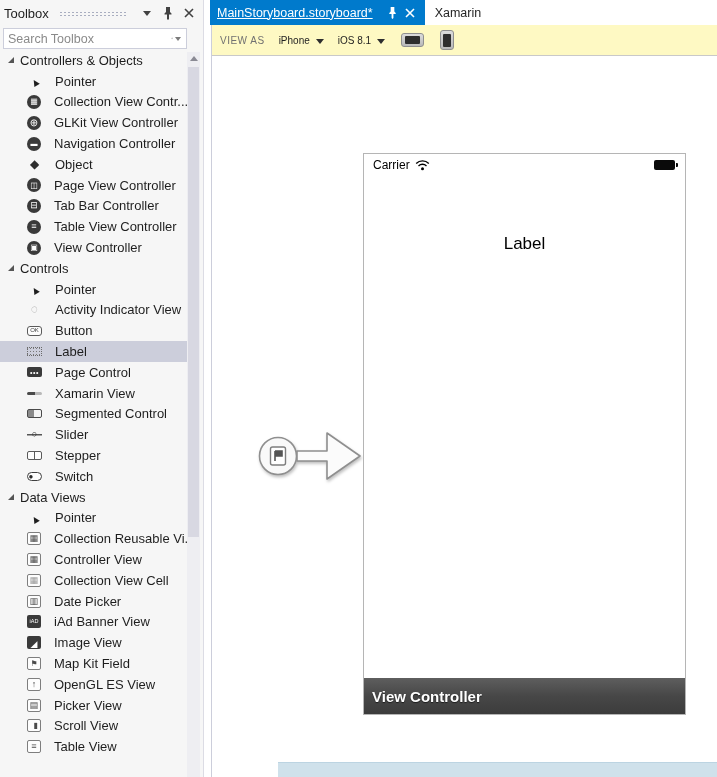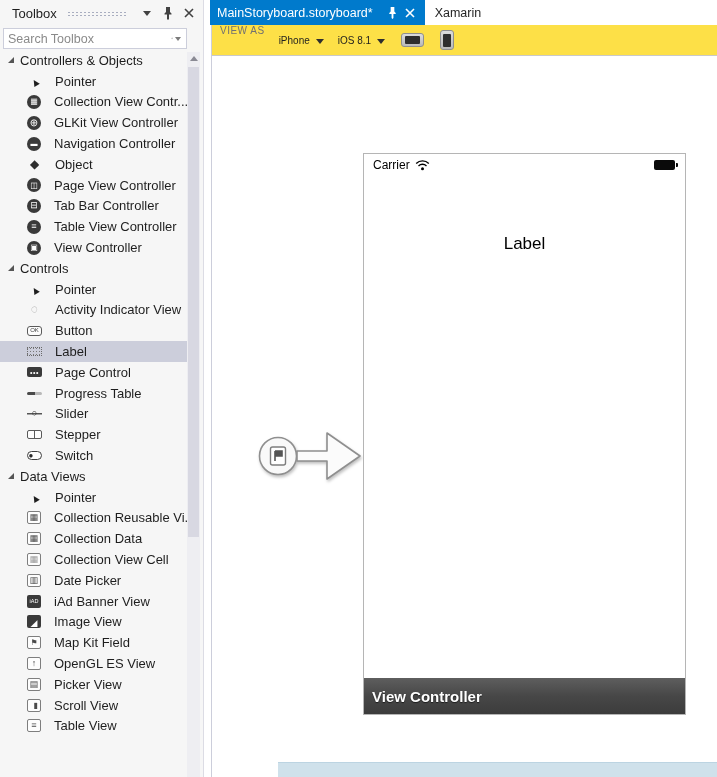--- a/index.html
+++ b/index.html
@@ -2,21 +2,21 @@
 <html><head>
 <meta charset="utf-8">
 <style>
   * { margin:0; padding:0; box-sizing:border-box; }
   html,body { width:717px; height:777px; }
   body { font-family:"Liberation Sans", sans-serif; background:#fff; color:#1e1e1e; overflow:hidden; }
   #app { position:relative; width:717px; height:777px; background:#fff; }
 
   
   #toolbox { position:absolute; left:0; top:0; width:204px; height:777px; background:#f6f6f6; border-right:1px solid #dcdce4; }
-  .tbx-header { position:absolute; left:0; top:0; width:100%; height:26px; display:flex; align-items:center; padding:0 6px 0 12px; }
+  .tbx-header { position:absolute; left:0; top:0; width:100%; height:26px; display:flex; align-items:center; padding:0 6px 0 4px; }
   .tbx-title { font-size:13px; color:#1e1e1e; white-space:nowrap; }
   .tbx-grip { flex:1; height:6px; margin:2px 8px 0 10px;
     background-image:radial-gradient(circle, #a9aec0 0.9px, transparent 1px);
     background-size:4px 3px; }
   .tbx-btn { width:16px; height:16px; display:flex; align-items:center; justify-content:center; margin-left:5px; cursor:default; }
   .caret-down { width:0; height:0; border-left:4px solid transparent; border-right:4px solid transparent; border-top:5px solid #424242; }
   .tbx-search { position:absolute; left:3px; top:28px; width:184px; height:21px; background:#fff; border:1px solid #cccedb; display:flex; align-items:center; }
   .tbx-search input { flex:1; border:none; outline:none; background:transparent; font-family:"Liberation Sans",sans-serif; font-size:12.5px; color:#1e1e1e; padding:0 2px 0 4px; }
   .tbx-search input::placeholder { color:#8a8a8a; }
   .search-drop { width:0; height:0; border-left:3px solid transparent; border-right:3px solid transparent; border-top:4px solid #7b7b7b; margin:0 5px 0 2px; }
@@ -60,25 +60,25 @@
 
   
   #tbx-scrollbar { position:absolute; right:3px; top:52px; width:13px; height:725px; background:#eeeef2; }
   .sb-up { position:absolute; top:4px; left:3px; width:0; height:0; border-left:4px solid transparent; border-right:4px solid transparent; border-bottom:5px solid #8a8a94; }
   .sb-thumb { position:absolute; top:15px; left:1px; width:11px; height:470px; background:#d8d8e2; }
 
   
   #doc-left-border { position:absolute; left:211px; top:25px; width:1px; height:752px; background:#cccedb; }
   #tabstrip { position:absolute; left:210px; top:0; right:0; height:25px; background:#fff; display:flex; }
   .tab-active { background:#007acc; color:#fff; display:flex; align-items:center; padding:0 8px 0 7px; height:25px; }
-  .tab-active .tab-label { font-size:12.5px; margin-right:10px; white-space:nowrap; }
+  .tab-active .tab-label { font-size:12.5px; margin-right:10px; white-space:nowrap;text-decoration:underline; }
   .tab-inactive { display:flex; align-items:center; padding:0 10px; color:#262626; font-size:12.5px; }
   .tab-ico { width:14px; height:14px; display:flex; align-items:center; justify-content:center; margin-left:3px; }
 
-  #viewbar { position:absolute; left:212px; top:25px; right:0; height:31px; background:#fde047; border-bottom:1px solid #c9c9c9; display:flex; }
+  #viewbar { position:absolute; left:212px; top:25px; right:0; height:31px; background:#fef9c3; border-bottom:1px solid #c9c9c9; display:flex; align-items:center; }
   .viewas { font-size:10px; color:#717171; letter-spacing:0.5px; margin-left:8px; }
   .vb-drop { display:flex; align-items:center; margin-left:14px; font-size:10px; color:#1e1e1e; }
   .vb-caret { width:0; height:0; border-left:4px solid transparent; border-right:4px solid transparent; border-top:5px solid #2e2e2e; margin-left:6px; margin-top:3px; }
   .dev-btn { margin-left:16px; display:flex; align-items:center; justify-content:center; }
   .dev-landscape { width:23px; height:14px; background:linear-gradient(#dcdcdc,#b9b9b9); border:1px solid #8f8f8f; border-radius:3px; }
   .dev-landscape::after { content:""; display:block; width:15px; height:8px; background:#2e2e2e; margin:2px auto; border-radius:1px; }
   .dev-portrait { width:14px; height:20px; background:linear-gradient(#dcdcdc,#b9b9b9); border:1px solid #8f8f8f; border-radius:3px; }
   .dev-portrait::after { content:""; display:block; width:8px; height:13px; background:#2e2e2e; margin:2.5px auto; border-radius:1px; }
 
   
@@ -192,21 +192,25 @@
         <div class="tb-row tb-item selected">
           <span class="tb-icon i-label"></span>
           <span class="tb-label">Label</span>
         </div>
         <div class="tb-row tb-item">
           <span class="tb-icon i-page-control">•••</span>
           <span class="tb-label">Page Control</span>
         </div>
         <div class="tb-row tb-item">
           <span class="tb-icon i-progress-view"></span>
-          <span class="tb-label">Progress Table</span>
+          <span class="tb-label">Xamarin View</span>
+        </div>
+        <div class="tb-row tb-item">
+          <span class="tb-icon i-segmented-control"></span>
+          <span class="tb-label">Segmented Control</span>
         </div>
         <div class="tb-row tb-item">
           <span class="tb-icon i-slider">○</span>
           <span class="tb-label">Slider</span>
         </div>
         <div class="tb-row tb-item">
           <span class="tb-icon i-stepper"></span>
           <span class="tb-label">Stepper</span>
         </div>
         <div class="tb-row tb-item">
@@ -220,21 +224,21 @@
         <div class="tb-row tb-item">
           <span class="tb-icon i-pointer">▲</span>
           <span class="tb-label">Pointer</span>
         </div>
         <div class="tb-row tb-item">
           <span class="tb-icon i-collection-reusable-view">▦</span>
           <span class="tb-label">Collection Reusable Vi...</span>
         </div>
         <div class="tb-row tb-item">
           <span class="tb-icon i-collection-view">▦</span>
-          <span class="tb-label">Collection Data</span>
+          <span class="tb-label">Controller View</span>
         </div>
         <div class="tb-row tb-item">
           <span class="tb-icon i-collection-view-cell">▦</span>
           <span class="tb-label">Collection View Cell</span>
         </div>
         <div class="tb-row tb-item">
           <span class="tb-icon i-date-picker">▥</span>
           <span class="tb-label">Date Picker</span>
         </div>
         <div class="tb-row tb-item">

